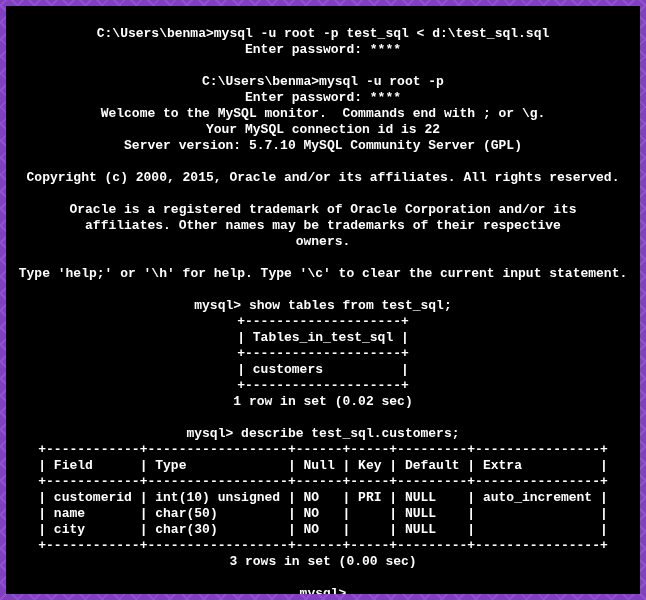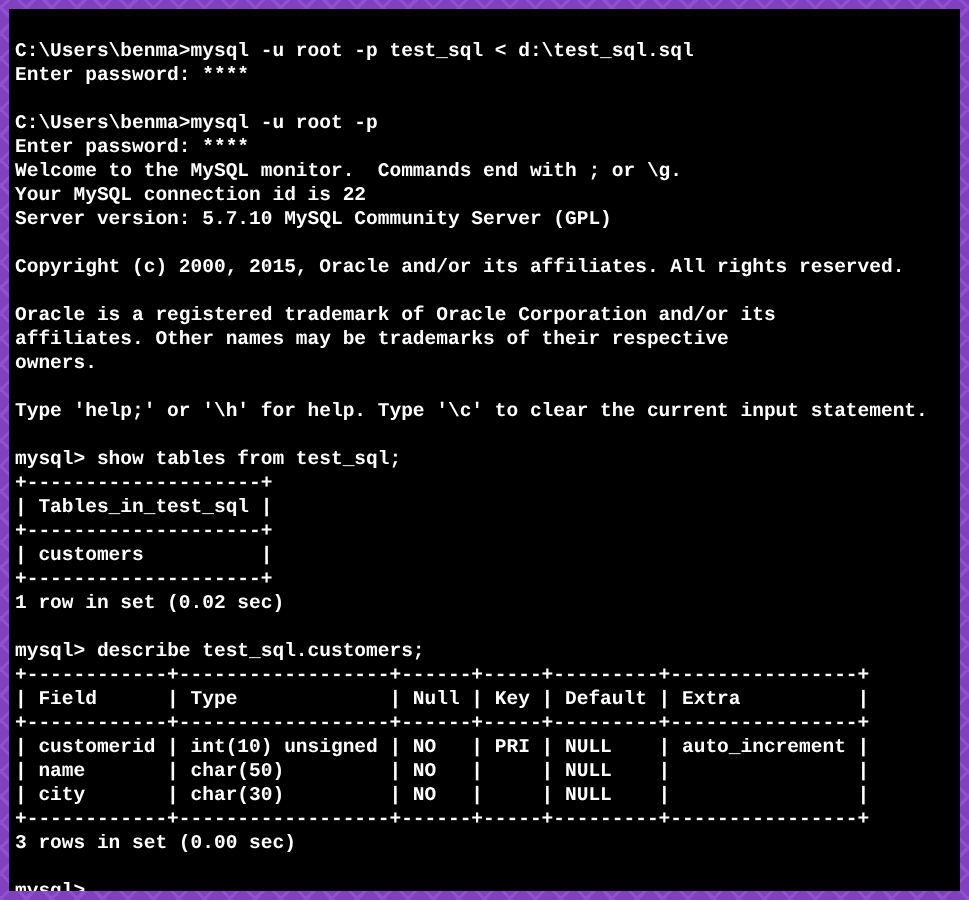--- a/index.html
+++ b/index.html
@@ -23,20 +23,21 @@
     bottom: 6px;
     background: #000000;
     color: #ffffff;
     font-size: 13px;
     line-height: 16px;
     padding: 4px 4px;
     box-sizing: border-box;
     white-space: pre;
     overflow: hidden;
     font-weight: bold;
+    text-align: center;
   }
   .terminal .line {
     white-space: pre;
   }
 </style>
 </head>
 <body>
 
 <div class="terminal">
 <span class="line"><span>C:\Users\benma&gt;</span><span>mysql -u root -p test_sql &lt; d:\test_sql.sql</span></span>

